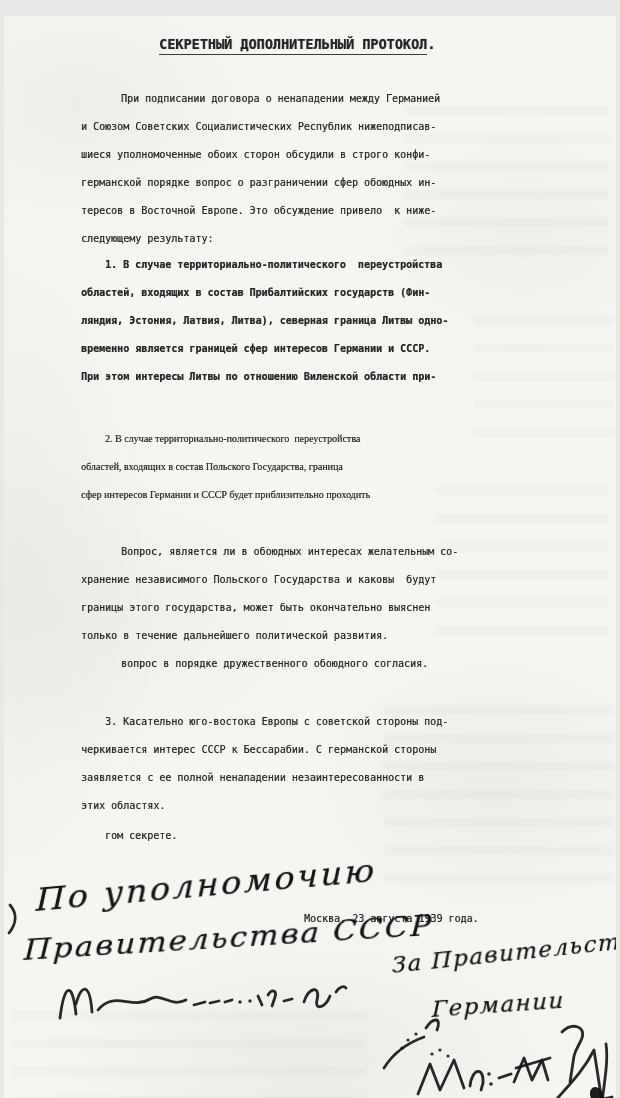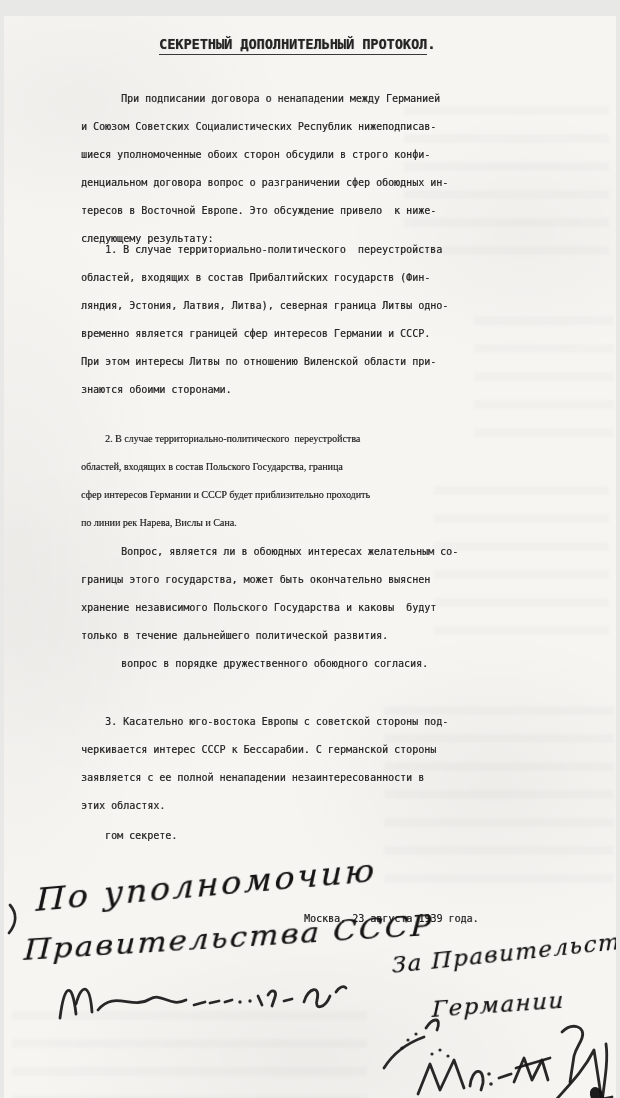--- a/index.html
+++ b/index.html
@@ -56,21 +56,21 @@
     position: absolute;
     left: 77px;
     font-size: 10px;
     line-height: 28px;
   }
   .line {
     white-space: pre;
     text-shadow: 0.4px 0.25px 0.6px rgba(25,25,25,0.5);
   }
   .para-0 { top: 69px; }
-  .para-1 { top: 220px; }
+  .para-1 { top: 235px; font-weight: bold; }
   .para-2 { top: 409px; font-family: Liberation Serif, serif; }
   .para-3 { top: 522px; }
   .para-4 { top: 634px; }
   .para-5 { top: 692px; }
   .para-6 { top: 806px; }
   .para-0 .line:first-child,
   .para-3 .line:first-child,
   .para-4 .line:first-child { padding-left: 40px; }
   .para-1 .line:first-child,
   .para-2 .line:first-child,
@@ -126,42 +126,40 @@
   <div class="smudge smudge-4"></div>
   <div class="smudge smudge-5"></div>
 
   <div class="doc-title"><span class="u">СЕКРЕТНЫЙ ДОПОЛНИТЕЛЬНЫЙ ПРОТОКОЛ</span><span>.</span></div>
 
   <div>
       <div class="para para-0">
         <div class="line">При подписании договора о ненападении между Германией</div>
         <div class="line">и Союзом Советских Социалистических Республик нижеподписав-</div>
         <div class="line">шиеся уполномоченные обоих сторон обсудили в строго конфи-</div>
-        <div class="line">денциальном договора вопрос о разграничении сфер обоюдных ин-</div>
+        <div class="line">германской порядке вопрос о разграничении сфер обоюдных ин-</div>
         <div class="line">тересов в Восточной Европе. Это обсуждение привело  к ниже-</div>
         <div class="line">следующему результату:</div>
       </div>
       <div class="para para-1">
         <div class="line">1. В случае территориально-политического  переустройства</div>
         <div class="line">областей, входящих в состав Прибалтийских государств (Фин-</div>
         <div class="line">ляндия, Эстония, Латвия, Литва), северная граница Литвы одно-</div>
         <div class="line">временно является границей сфер интересов Германии и СССР.</div>
         <div class="line">При этом интересы Литвы по отношению Виленской области при-</div>
-        <div class="line">знаются обоими сторонами.</div>
       </div>
       <div class="para para-2">
         <div class="line">2. В случае территориально-политического  переустройства</div>
         <div class="line">областей, входящих в состав Польского Государства, граница</div>
         <div class="line">сфер интересов Германии и СССР будет приблизительно проходить</div>
-        <div class="line">по линии рек Нарева, Вислы и Сана.</div>
       </div>
       <div class="para para-3">
         <div class="line">Вопрос, является ли в обоюдных интересах желательным со-</div>
+        <div class="line">хранение независимого Польского Государства и каковы  будут</div>
         <div class="line">границы этого государства, может быть окончательно выяснен</div>
-        <div class="line">хранение независимого Польского Государства и каковы  будут</div>
         <div class="line">только в течение дальнейшего политической развития.</div>
       </div>
       <div class="para para-4">
         <div class="line">вопрос в порядке дружественного обоюдного согласия.</div>
       </div>
       <div class="para para-5">
         <div class="line">3. Касательно юго-востока Европы с советской стороны под-</div>
         <div class="line">черкивается интерес СССР к Бессарабии. С германской стороны</div>
         <div class="line">заявляется с ее полной ненападении незаинтересованности в</div>
         <div class="line">этих областях.</div>

